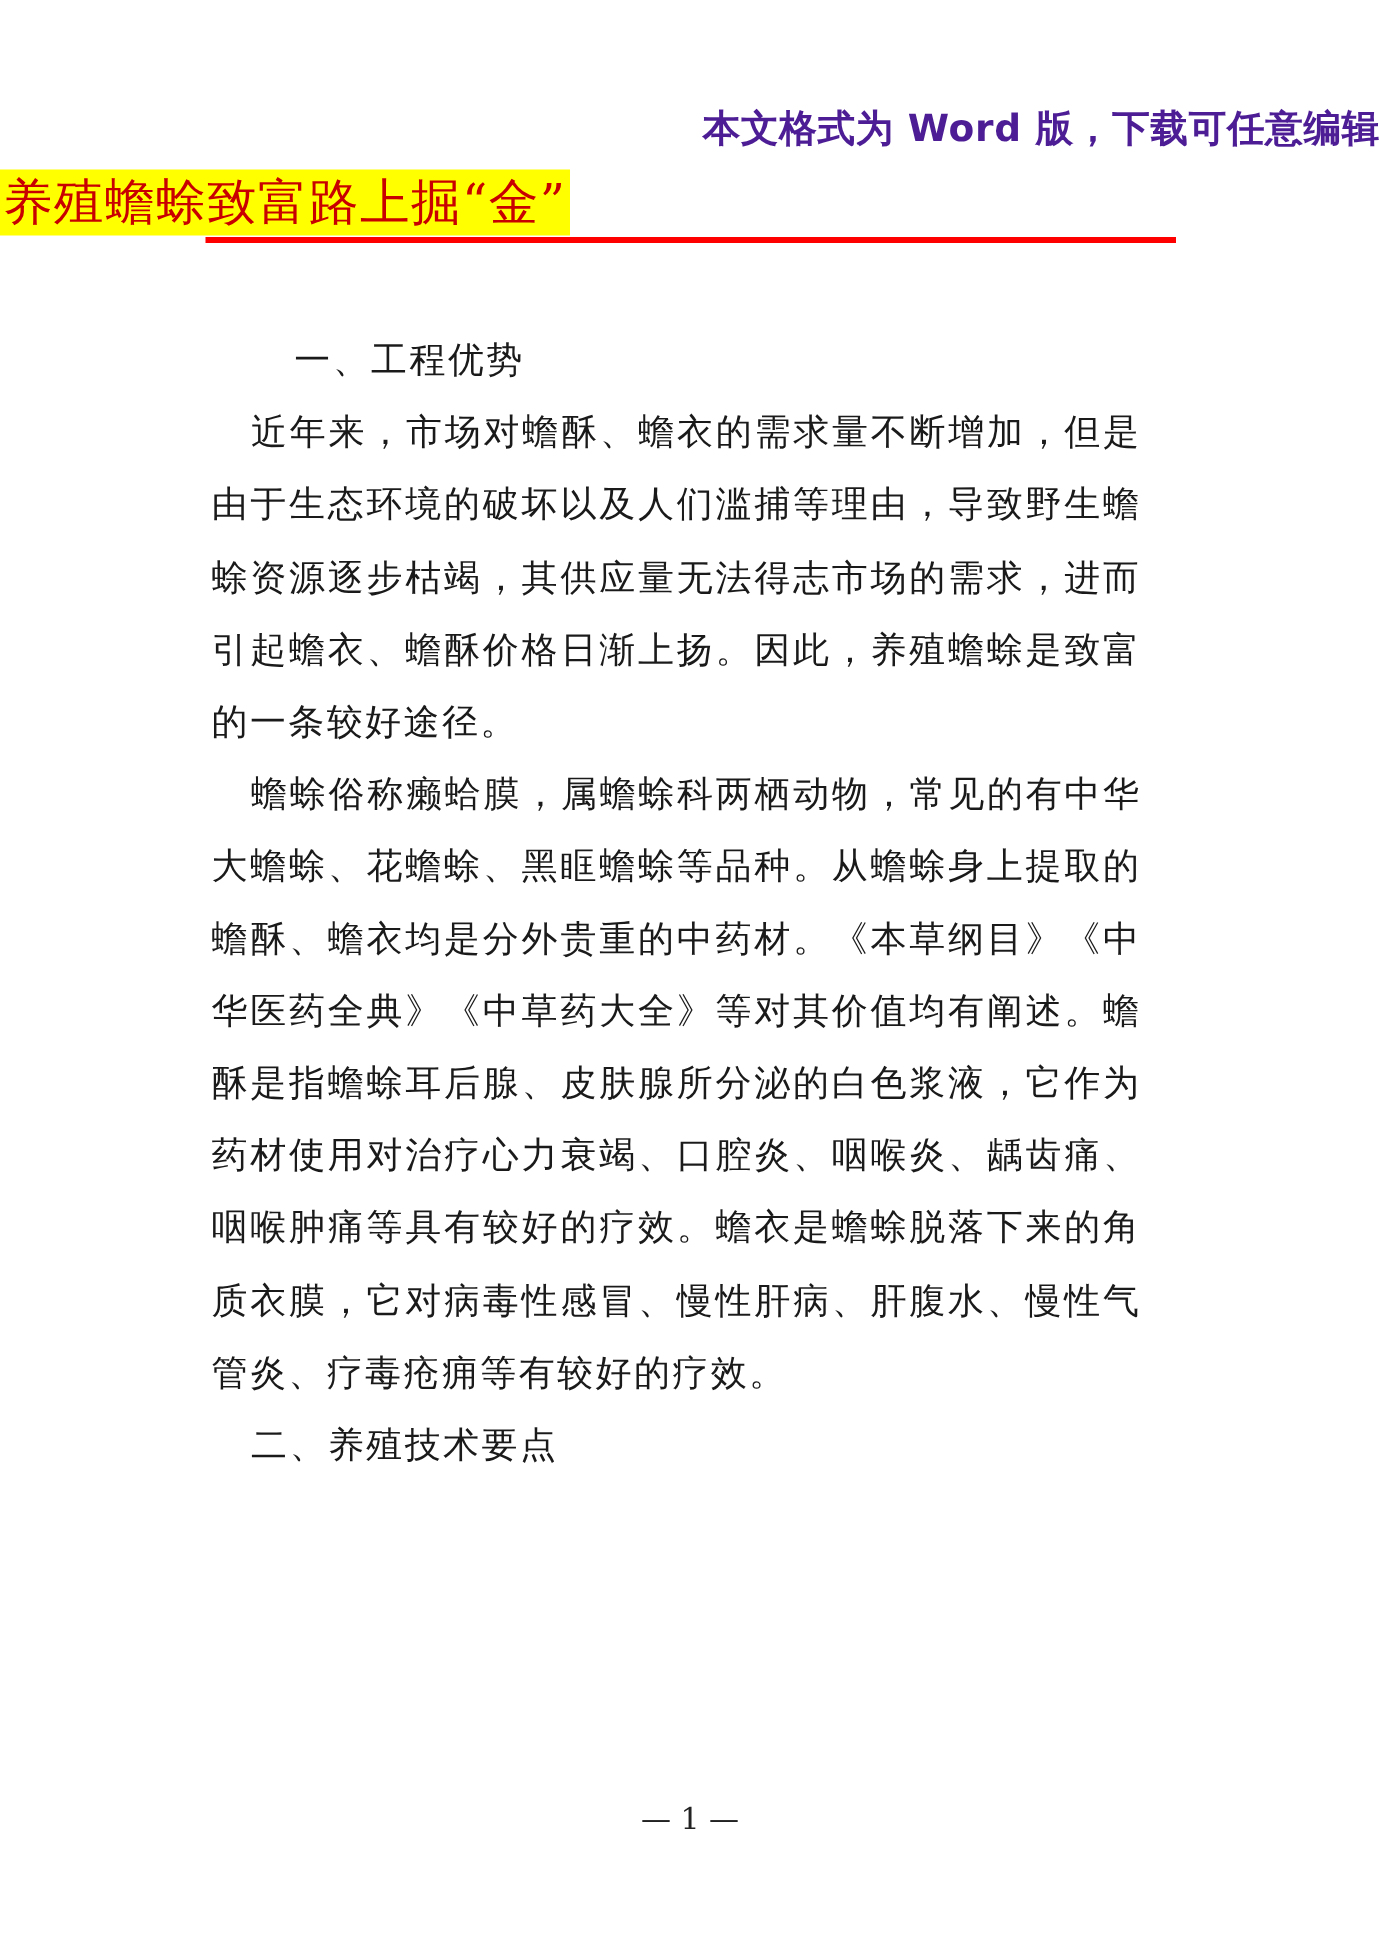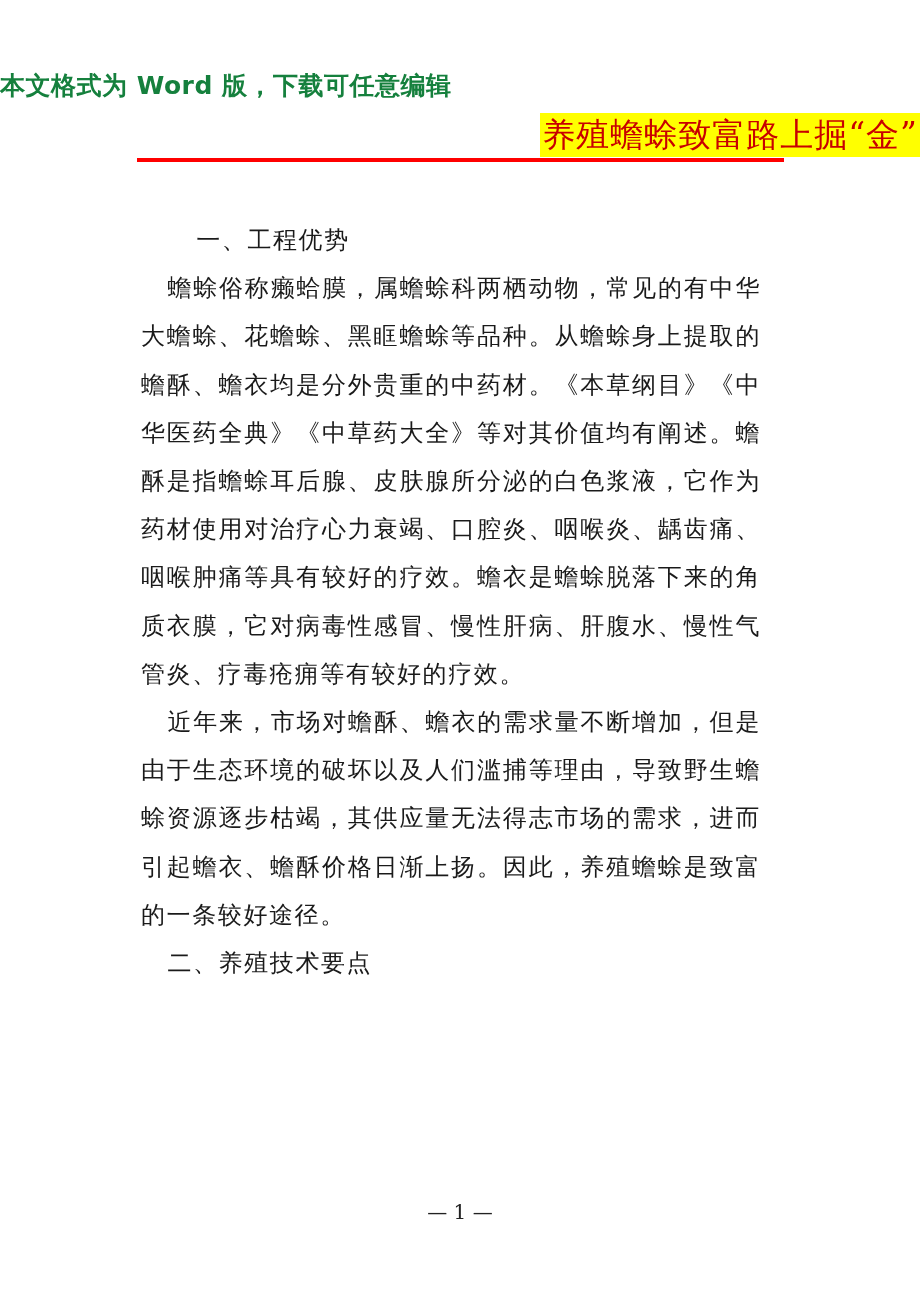--- a/index.html
+++ b/index.html
@@ -13,34 +13,34 @@
       position: relative;
       overflow: hidden;
       font-family: "DejaVu Serif", "Liberation Serif", serif;
       color: #1a1a1a;
     }
     .banner {
       position: absolute;
       left: 0;
       top: 68px;
       width: 920px;
-      text-align: left;
+      text-align: right;
       font-family: "DejaVu Sans", "Liberation Sans", sans-serif;
       font-weight: bold;
       font-size: 25px;
       line-height: 36px;
-      color: #15803d;
+      color: #4c1d95;
       letter-spacing: 0.5px;
     }
     .title-wrap {
       position: absolute;
       left: 0;
       top: 113px;
       width: 920px;
-      text-align: right;
+      text-align: left;
     }
     .title {
       display: inline-block;
       background: #ffff00;
       color: #c80000;
       font-family: "DejaVu Serif", "Liberation Serif", serif;
       font-size: 33px;
       line-height: 44px;
       height: 44px;
       padding: 0 2px;
@@ -91,18 +91,18 @@
 <div class="banner">本文格式为 Word 版，下载可任意编辑</div>
 
 <div class="title-wrap">
   <span class="title">养殖蟾蜍致富路上掘“金”</span>
 </div>
 
 <div class="rule"></div>
 
 <div class="content">
   <p class="h1">一、工程优势</p>
+  <p>近年来，市场对蟾酥、蟾衣的需求量不断增加，但是由于生态环境的破坏以及人们滥捕等理由，导致野生蟾蜍资源逐步枯竭，其供应量无法得志市场的需求，进而引起蟾衣、蟾酥价格日渐上扬。因此，养殖蟾蜍是致富的一条较好途径。</p>
   <p>蟾蜍俗称癞蛤膜，属蟾蜍科两栖动物，常见的有中华大蟾蜍、花蟾蜍、黑眶蟾蜍等品种。从蟾蜍身上提取的蟾酥、蟾衣均是分外贵重的中药材。《本草纲目》《中华医药全典》《中草药大全》等对其价值均有阐述。蟾酥是指蟾蜍耳后腺、皮肤腺所分泌的白色浆液，它作为药材使用对治疗心力衰竭、口腔炎、咽喉炎、龋齿痛、咽喉肿痛等具有较好的疗效。蟾衣是蟾蜍脱落下来的角质衣膜，它对病毒性感冒、慢性肝病、肝腹水、慢性气管炎、疗毒疮痈等有较好的疗效。</p>
-  <p>近年来，市场对蟾酥、蟾衣的需求量不断增加，但是由于生态环境的破坏以及人们滥捕等理由，导致野生蟾蜍资源逐步枯竭，其供应量无法得志市场的需求，进而引起蟾衣、蟾酥价格日渐上扬。因此，养殖蟾蜍是致富的一条较好途径。</p>
   <p class="h2">二、养殖技术要点</p>
 </div>
 
 <div class="footer">— 1 —</div>
 
 </body></html>

